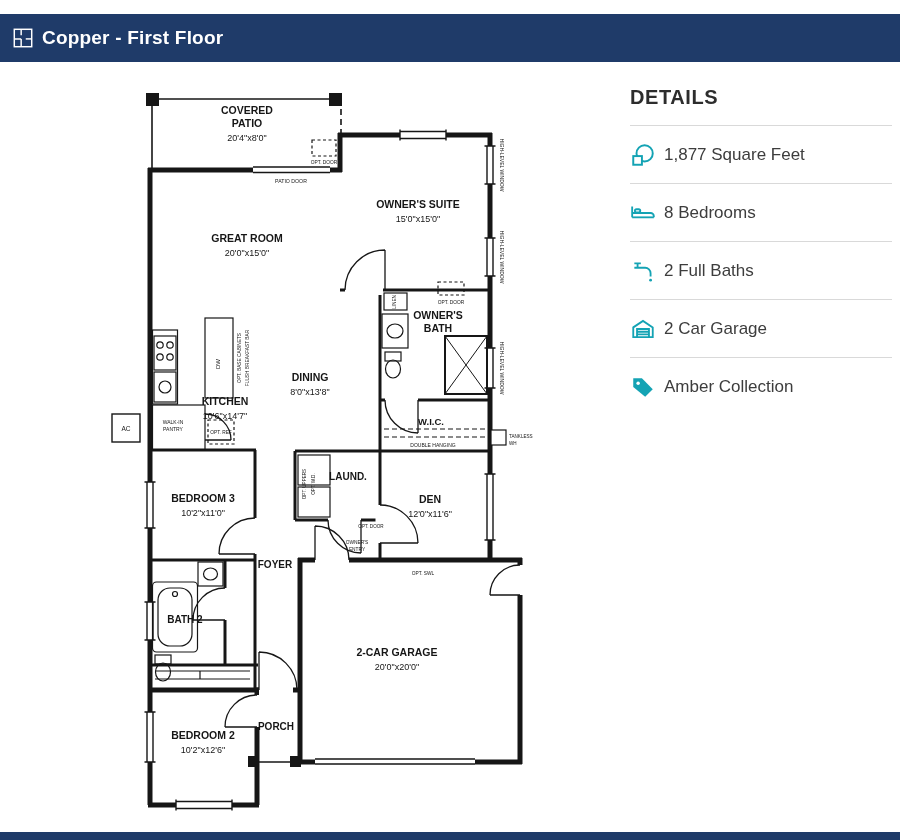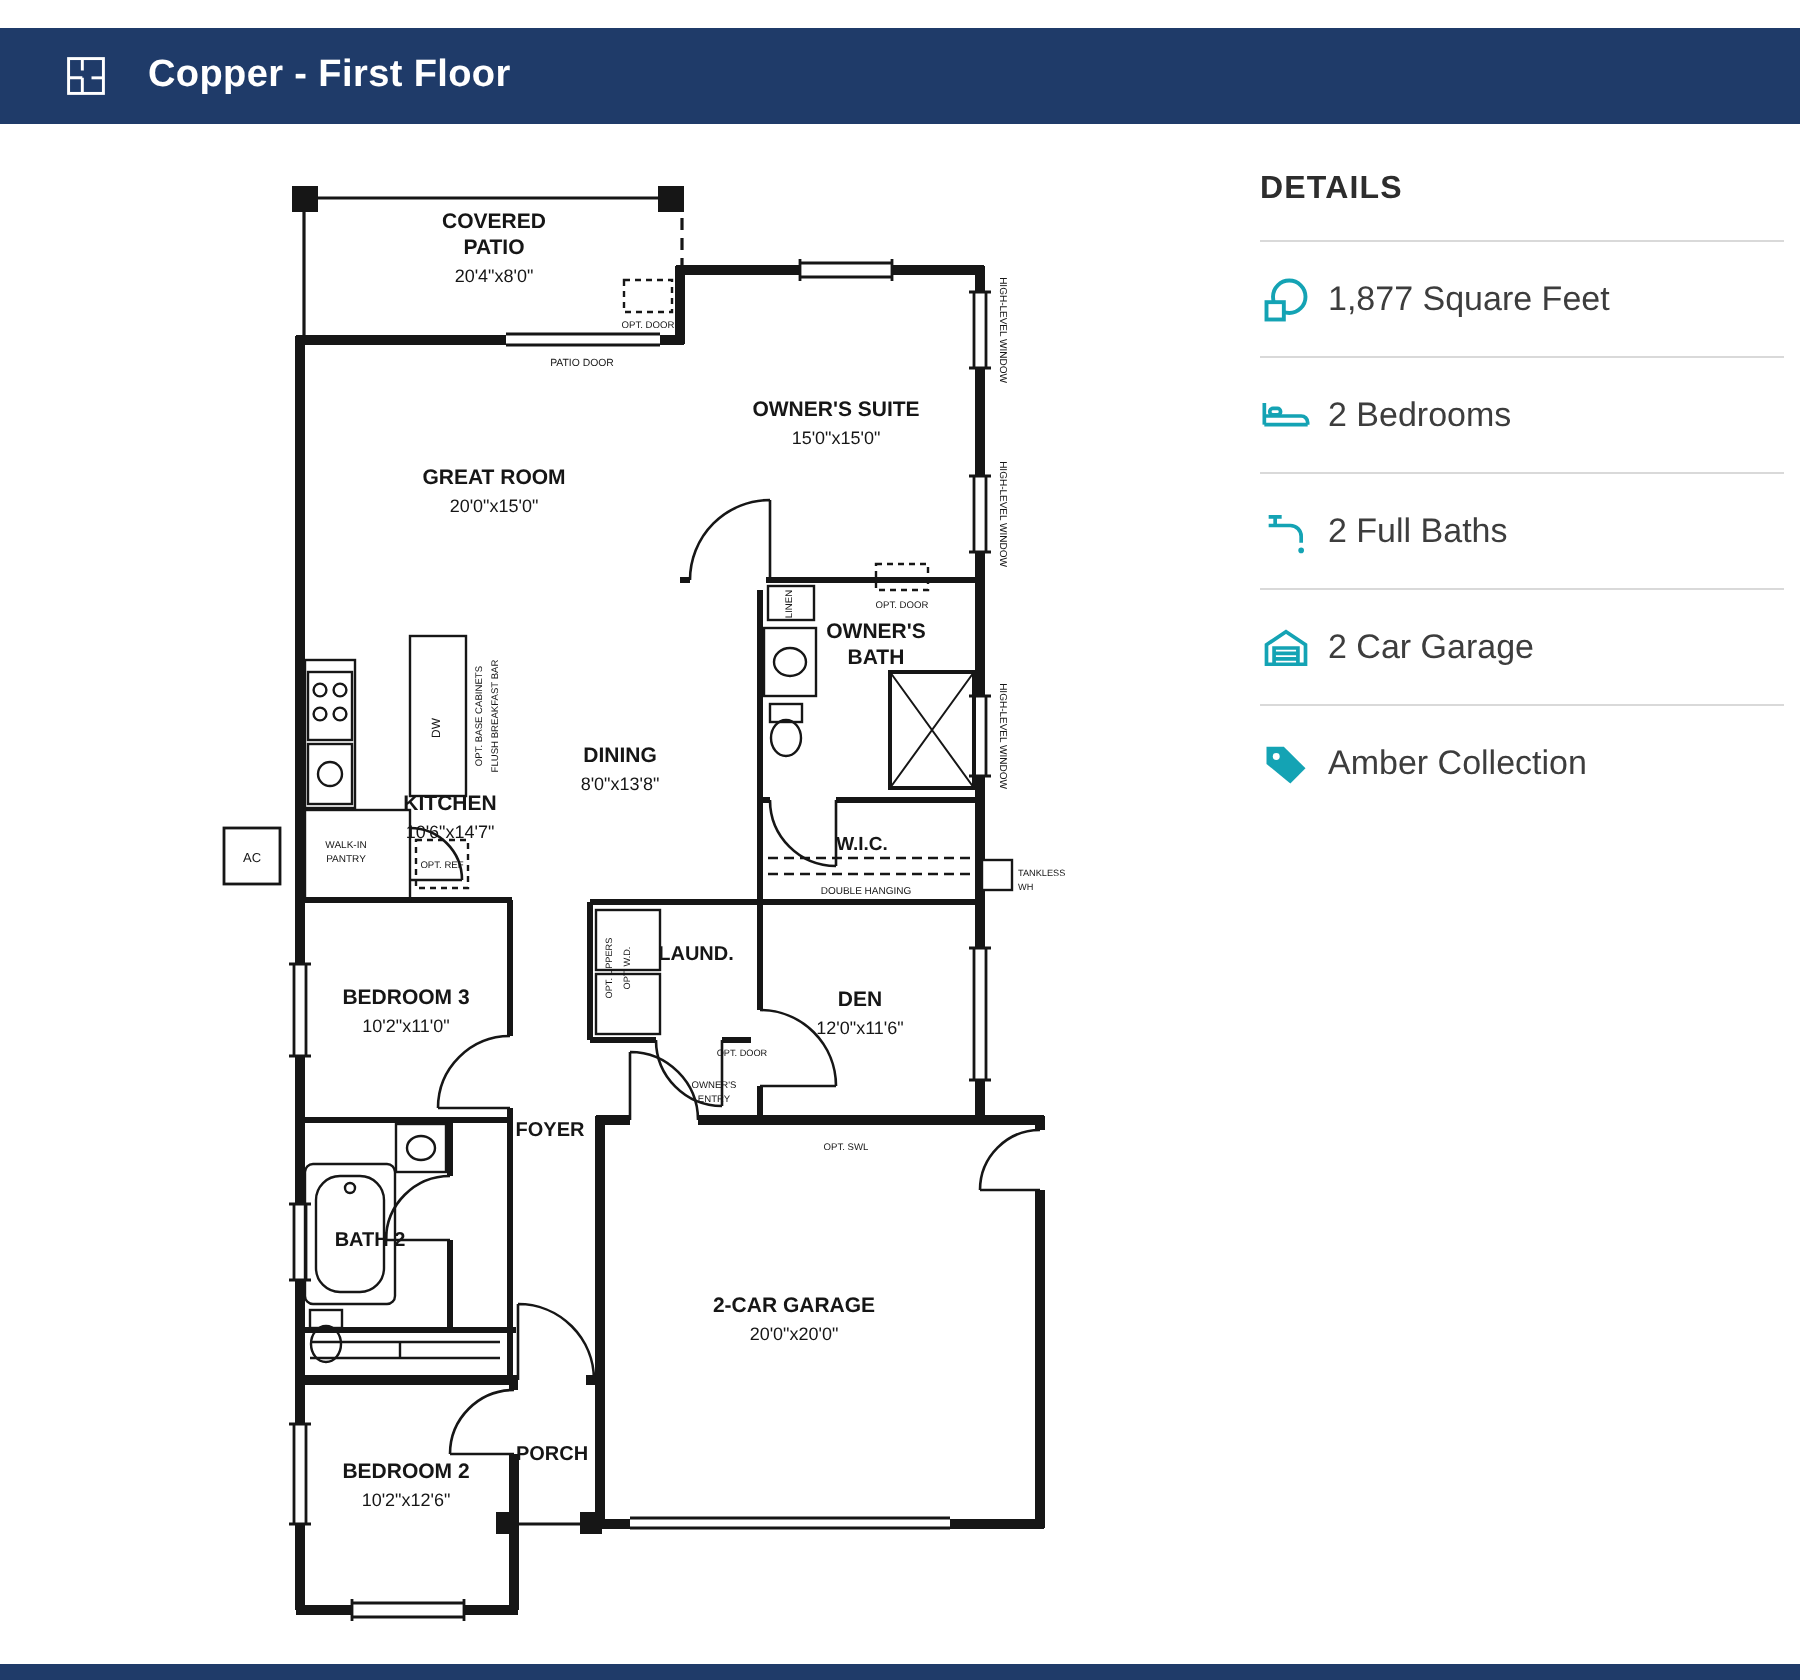--- a/index.html
+++ b/index.html
@@ -5,28 +5,28 @@
   :root{
     --navy:#1f3b69; --teal:#14a3b4; --divider:#d9d9d9; --text:#3d3d3d; --watermark:#b5b5b5;
   }
   html,body{margin:0;padding:0;}
   body{
     width:900px;height:840px;position:relative;overflow:hidden;background:#ffffff;
     font-family:"Liberation Sans",sans-serif;
   }
   .header{
     position:absolute;top:14px;left:0;right:0;height:48px;background:var(--navy);
-    display:flex;align-items:center;padding:0 32px;gap:20px;box-sizing:border-box;
+    display:flex;align-items:center;padding:0 12px;gap:8px;box-sizing:border-box;
   }
   .header-title{color:#ffffff;font-size:19px;font-weight:bold;letter-spacing:.2px;}
   .header-icon{display:flex;align-items:center;}
   .footer{position:absolute;bottom:0;left:0;right:0;height:8px;background:var(--navy);}
   svg.plan{position:absolute;left:0;top:0;width:900px;height:840px;pointer-events:none;}
   .details{position:absolute;left:630px;top:86px;width:262px;}
-  .details-heading{font-size:16px;font-weight:bold;color:#2d2d2d;letter-spacing:.6px;margin:0 0 16px 0;}
+  .details-heading{font-size:20px;font-weight:bold;color:#2d2d2d;letter-spacing:.6px;margin:0 0 16px 0;}
   .rows{border-top:1px solid var(--divider);}
   .row{display:flex;align-items:center;height:57px;border-bottom:1px solid var(--divider);gap:8px;}
   .row:last-child{border-bottom:none;}
   .row .label{font-size:17px;color:var(--text);}
   .icon{width:26px;height:26px;flex:0 0 26px;color:var(--teal);display:flex;align-items:center;justify-content:center;}
   .watermark{
     position:absolute;left:0px;top:786px;font-size:27px;color:var(--watermark);
     letter-spacing:3px;white-space:nowrap;margin-top:44px;
   }
 </style>
@@ -250,21 +250,21 @@
 
     <div class="row">
       <span class="icon">
         <svg viewBox="0 0 24 24" width="26" height="26" fill="none" stroke="currentColor" stroke-width="1.7">
           <path d="M2 6 V16"></path>
           <path d="M2 12 H19 a3 3 0 0 1 3 3 V16"></path>
           <path d="M2 16 H22"></path>
           <rect x="4.5" y="8.5" width="5" height="3" rx="1.5"></rect>
         </svg>
       </span>
-      <span class="label">2 Bedrooms</span>
+      <span class="label">8 Bedrooms</span>
     </div>
 
     <div class="row">
       <span class="icon">
         <svg viewBox="0 0 24 24" width="26" height="26" fill="none" stroke="currentColor" stroke-width="1.7">
           <path d="M7 9 V5 M4 5 H10"></path>
           <path d="M4 9 H14 a5 5 0 0 1 5 5 v3"></path>
           <circle cx="19" cy="20.5" r="1.3" fill="currentColor" stroke="none"></circle>
         </svg>
       </span>

